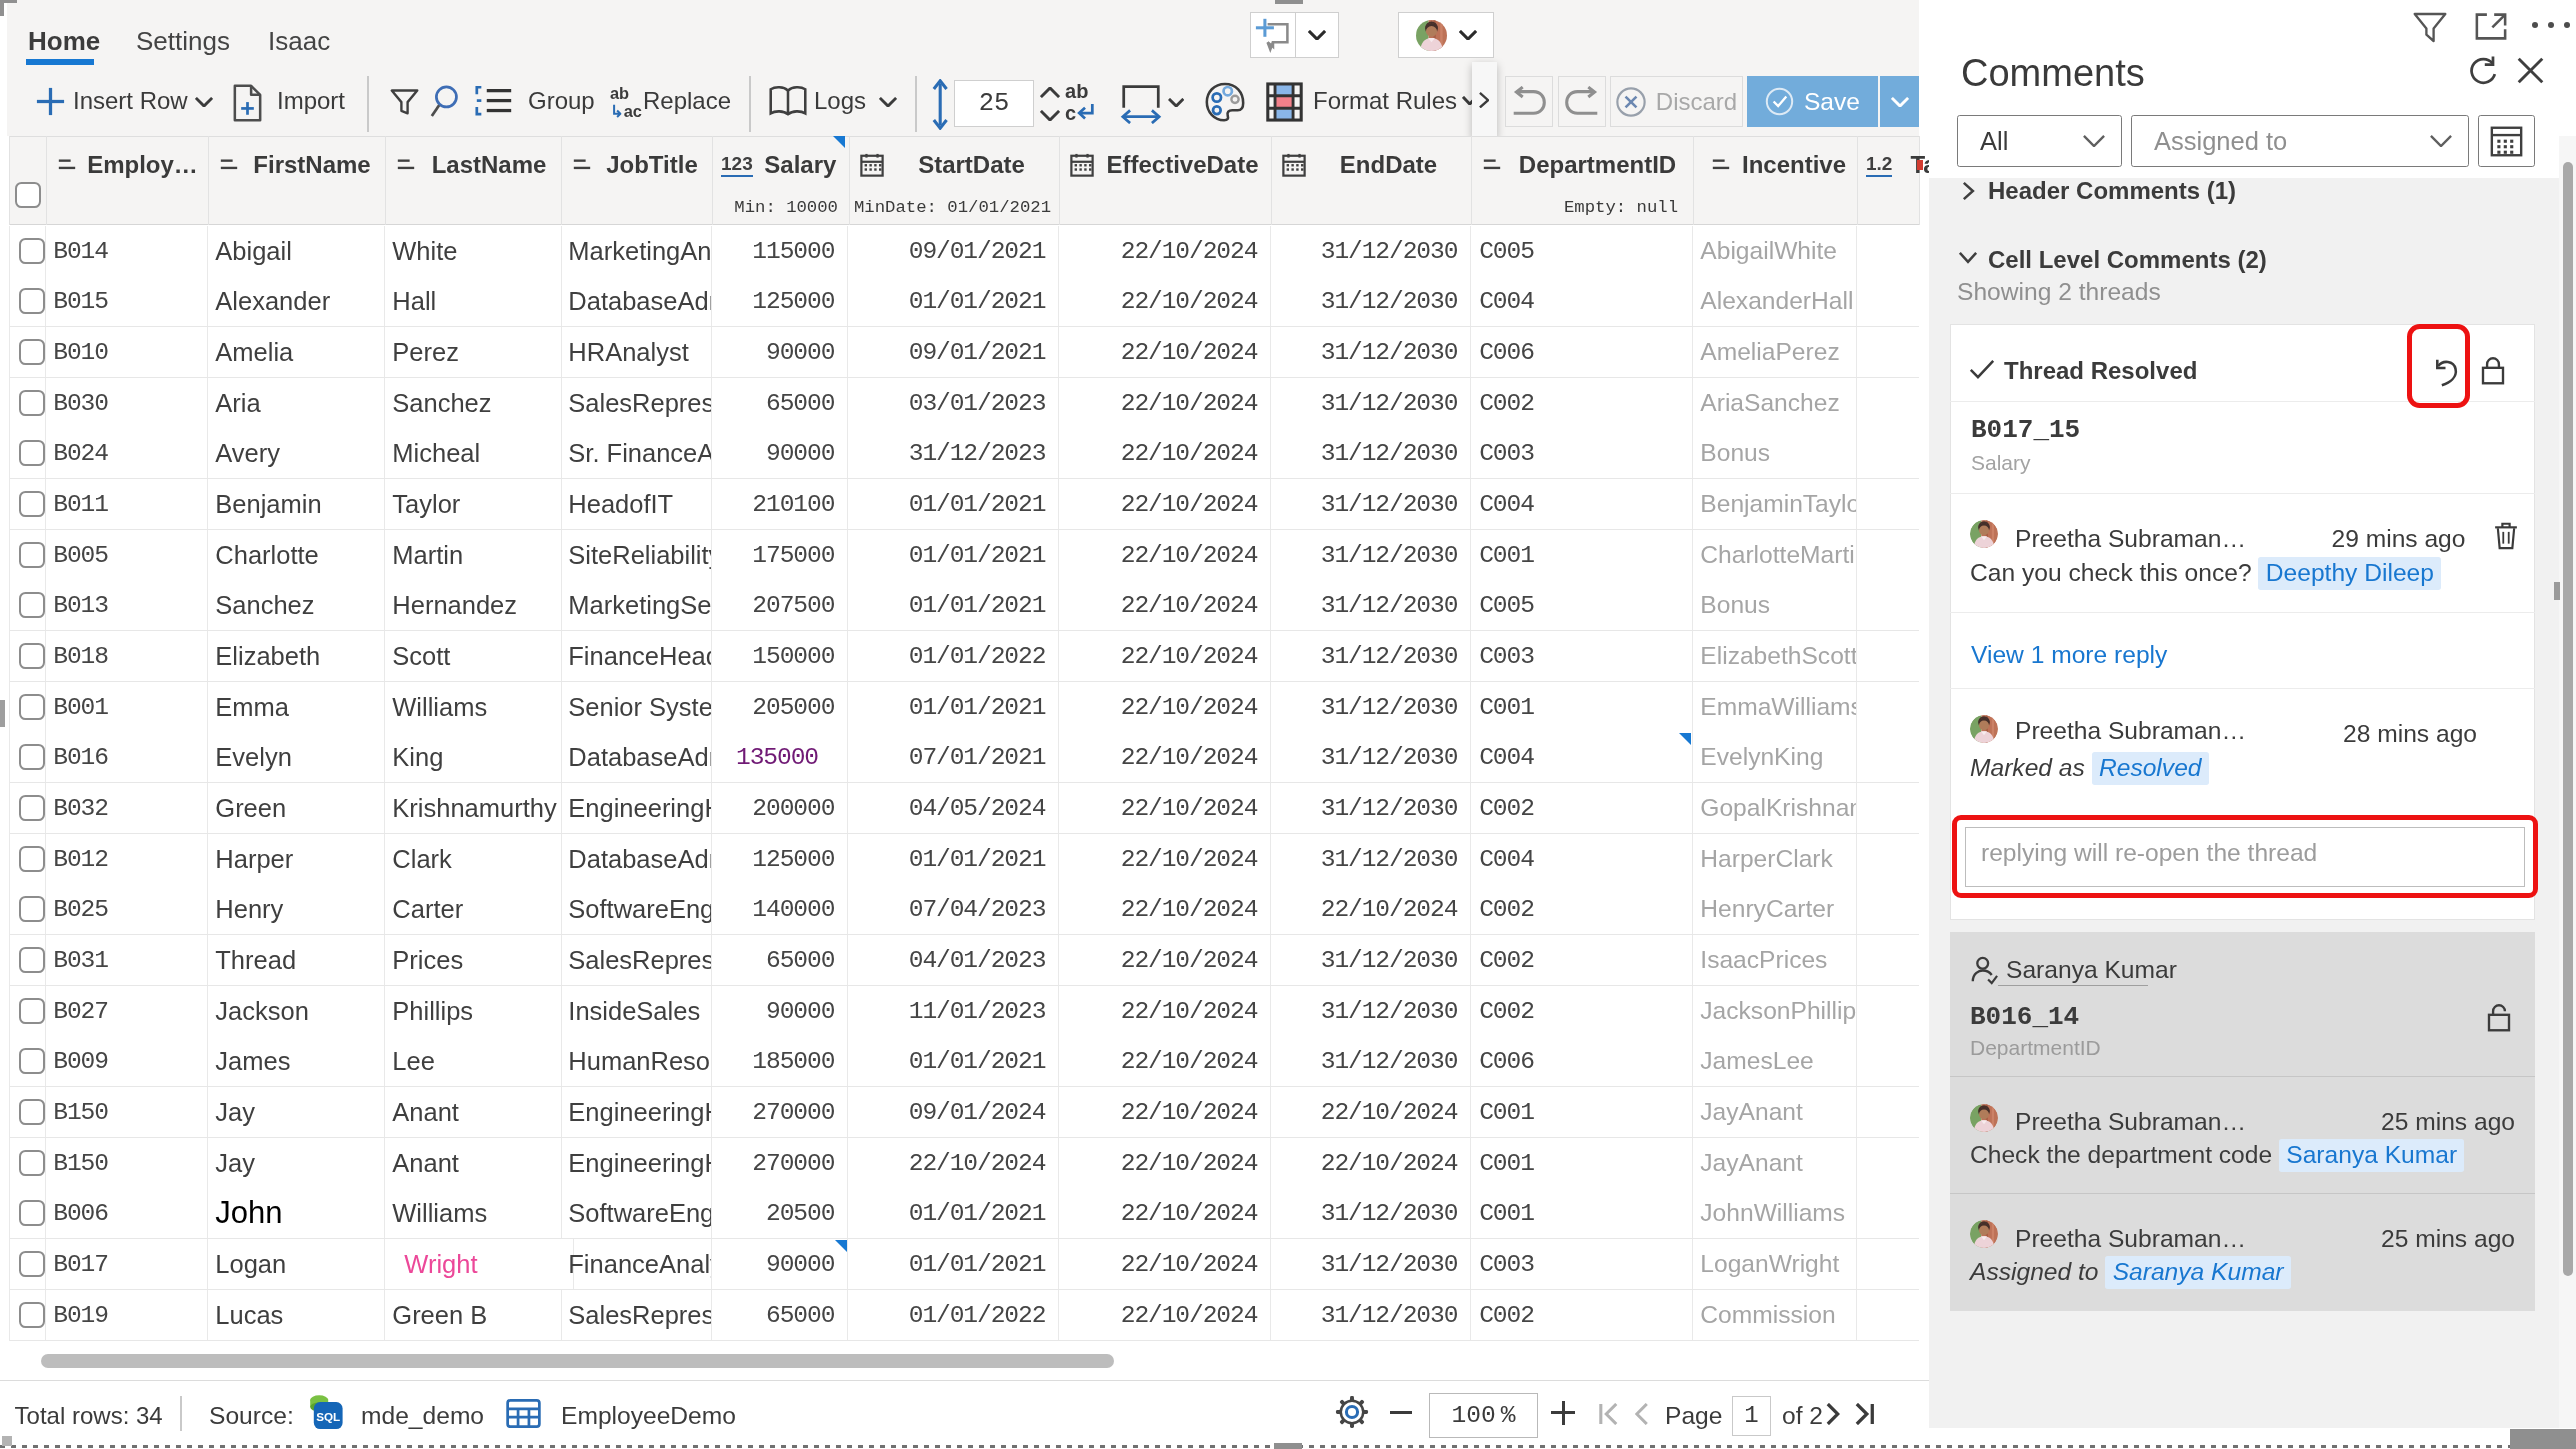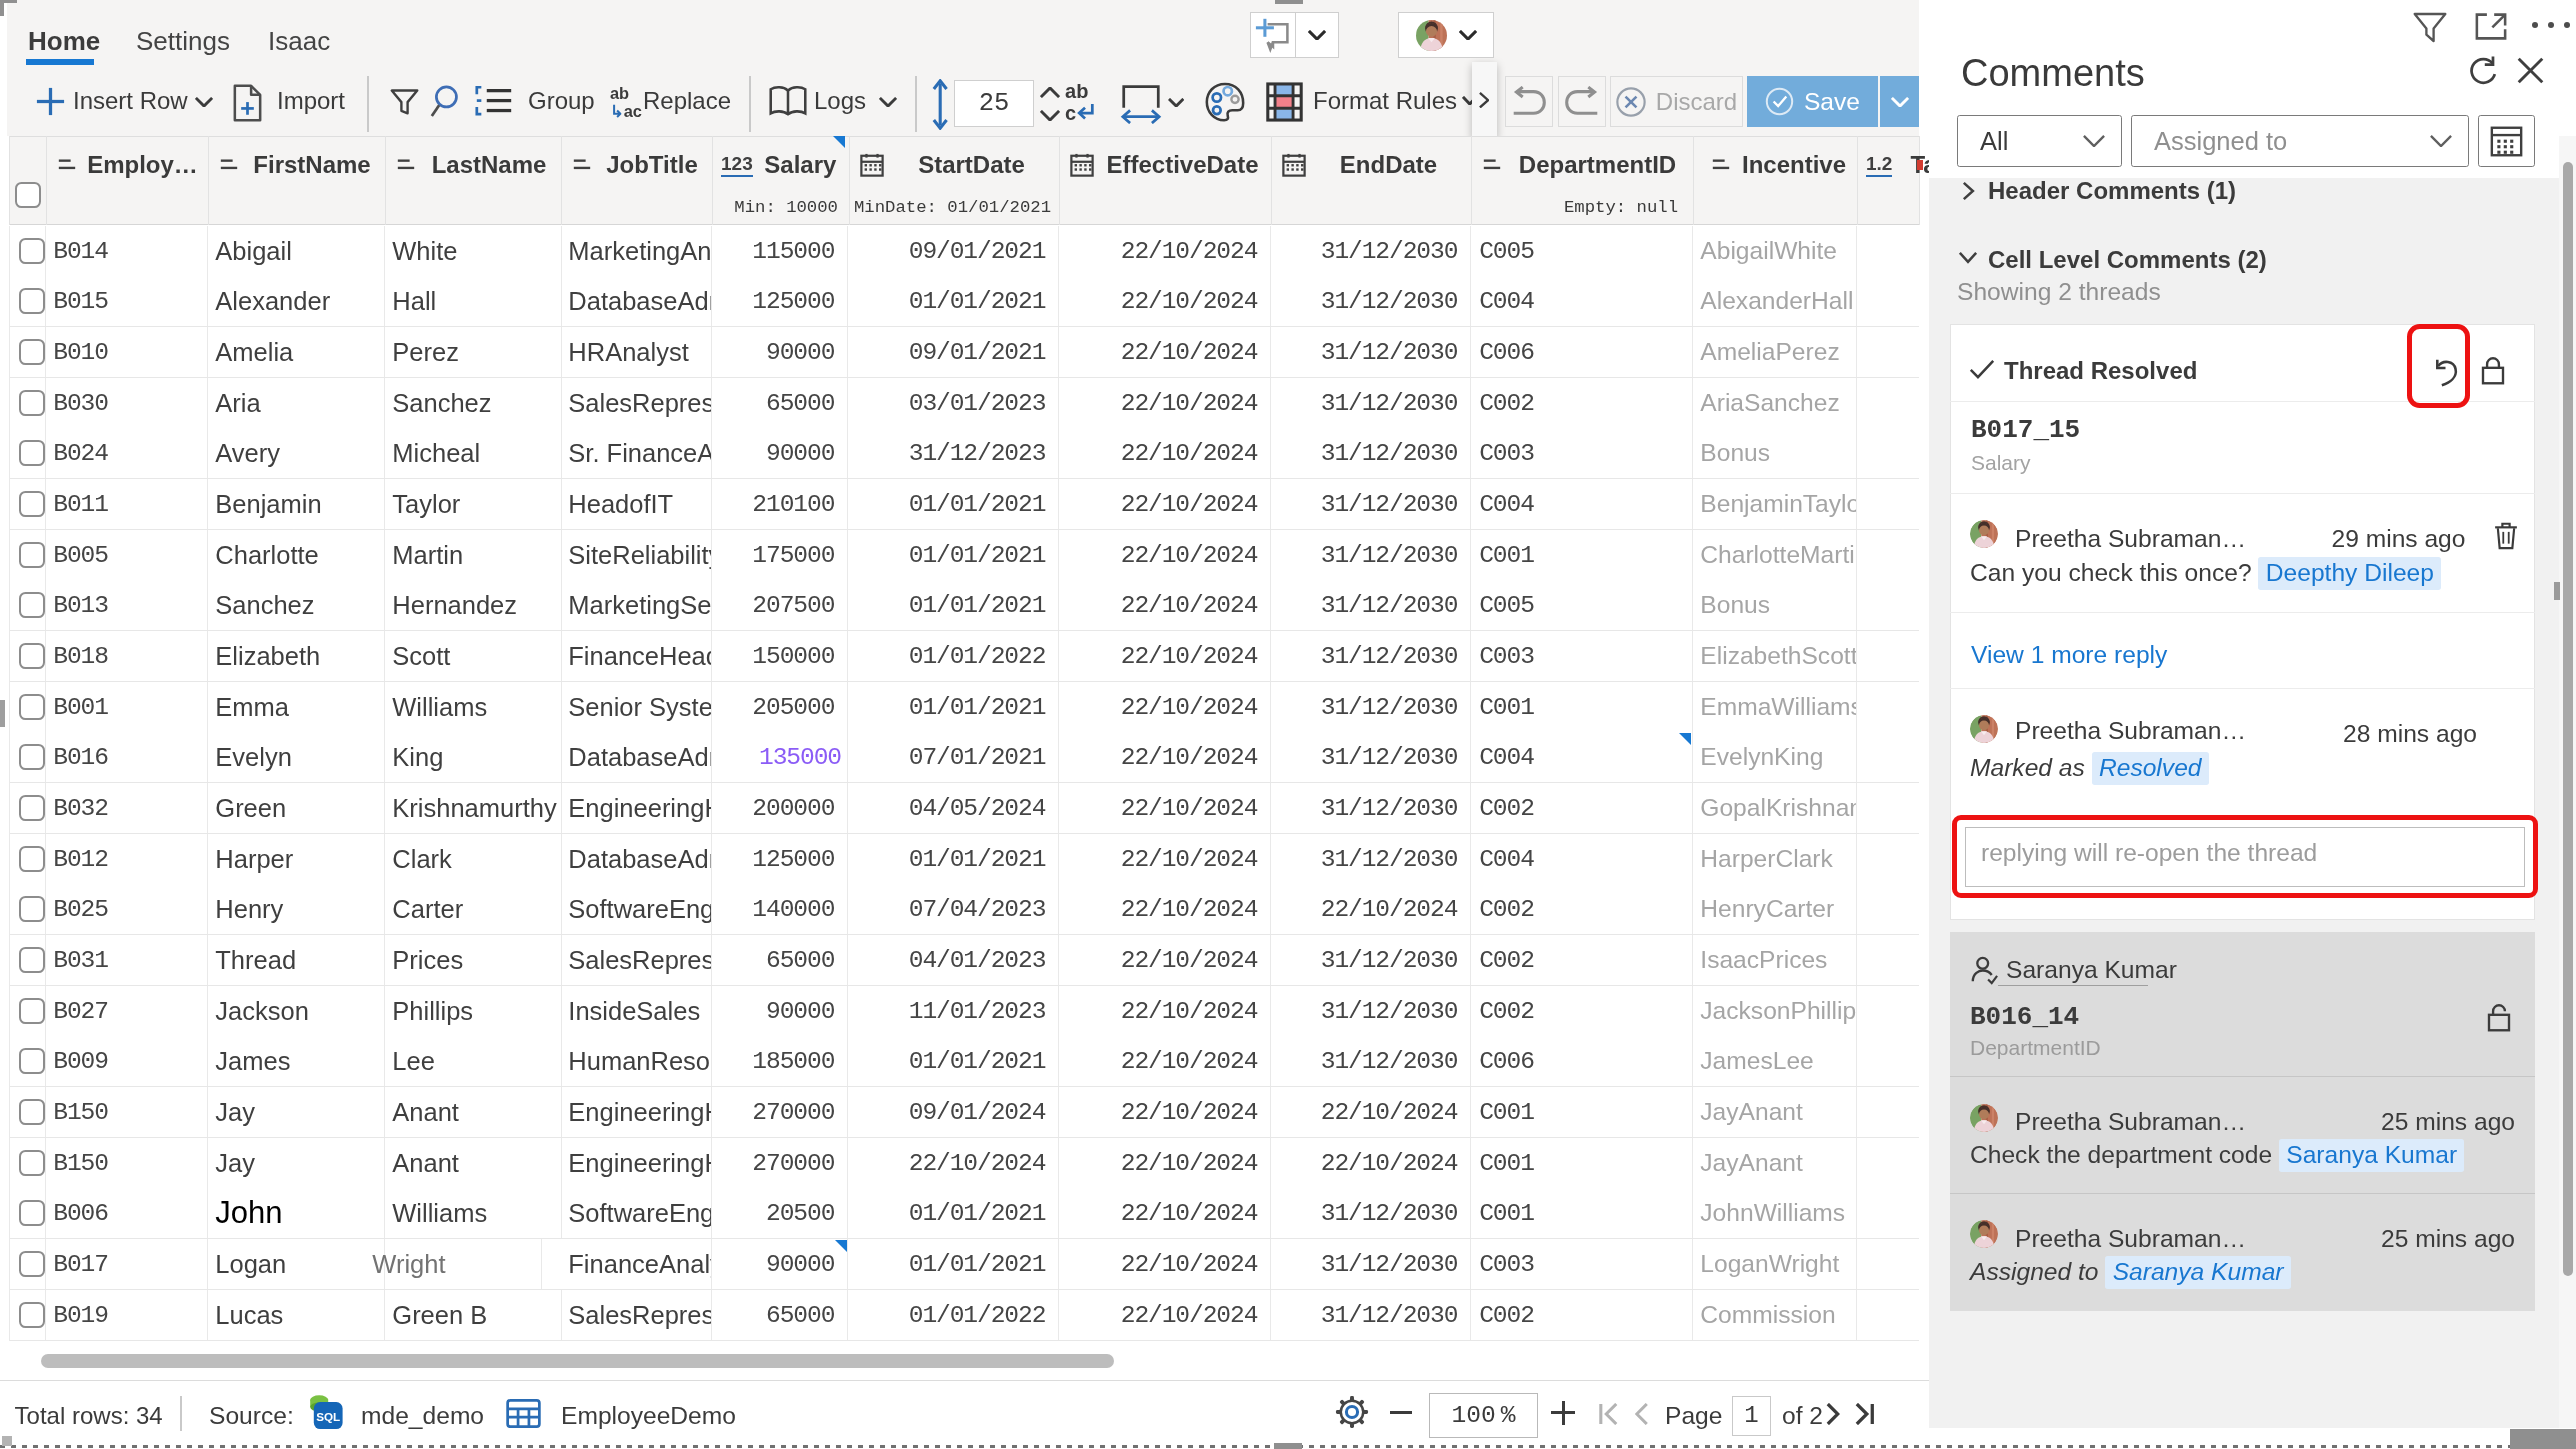--- a/index.html
+++ b/index.html
@@ -494,21 +494,21 @@
     <div class="cell" style="left:1684px;width:164px;padding-left:7.3px;font-size:24.6px;color:#a5a5a5">EmmaWilliams</div>
     <div class="cell" style="left:1848px;width:62px;border-right:none"></div>
     <div class="cbx" style="left:10px;top:12px"></div>
   </div>
 <div class="row" style="top:732px;height:51px">
     <div class="cell" style="left:0;width:37px"></div>
     <div class="cell mono" style="left:37px;width:162px;padding-left:7.3px;font-size:24.6px;letter-spacing:-1.1px;color:#454545">B016</div>
     <div class="cell" style="left:199px;width:177px;padding-left:7.3px;font-size:25.5px;color:#3f3f3f">Evelyn</div>
     <div class="cell" style="left:376px;width:177px;padding-left:7.3px;font-size:25.5px;color:#3f3f3f">King</div>
     <div class="cell" style="left:552px;width:151px;padding-left:7.3px;font-size:25.5px;color:#3f3f3f">DatabaseAdmin</div>
-    <div class="cell mono" style="left:703px;width:136px;padding-right:6px;font-size:24.6px;letter-spacing:-1.1px;color:#8b5cf6;justify-content:flex-end">135000</div>
+    <div class="cell mono" style="left:703px;width:136px;padding-right:29px;font-size:24.6px;letter-spacing:-1.1px;color:#701a75;justify-content:flex-end">135000</div>
     <div class="cell mono" style="left:840px;width:210px;padding-right:12.7px;font-size:24.6px;letter-spacing:-1.1px;color:#454545;justify-content:flex-end">07/01/2021</div>
     <div class="cell mono" style="left:1050px;width:212px;padding-right:12.7px;font-size:24.6px;letter-spacing:-1.1px;color:#454545;justify-content:flex-end">22/10/2024</div>
     <div class="cell mono" style="left:1262px;width:200px;padding-right:12.7px;font-size:24.6px;letter-spacing:-1.1px;color:#454545;justify-content:flex-end">31/12/2030</div>
     <div class="cell mono" style="left:1462px;width:222px;padding-left:8.2px;font-size:24.6px;letter-spacing:-1.1px;color:#454545">C004</div>
     <div class="cell" style="left:1684px;width:164px;padding-left:7.3px;font-size:24.6px;color:#a5a5a5">EvelynKing</div>
     <div class="cell" style="left:1848px;width:62px;border-right:none"></div>
     <div class="cbx" style="left:10px;top:12px"></div>
   </div>
 <div class="row" style="top:783px;height:51px">
     <div class="cell" style="left:0;width:37px"></div>
@@ -642,21 +642,21 @@
     <div class="cell mono" style="left:1262px;width:200px;padding-right:12.7px;font-size:24.6px;letter-spacing:-1.1px;color:#454545;justify-content:flex-end">31/12/2030</div>
     <div class="cell mono" style="left:1462px;width:222px;padding-left:8.2px;font-size:24.6px;letter-spacing:-1.1px;color:#454545">C001</div>
     <div class="cell" style="left:1684px;width:164px;padding-left:7.3px;font-size:24.6px;color:#a5a5a5">JohnWilliams</div>
     <div class="cell" style="left:1848px;width:62px;border-right:none"></div>
     <div class="cbx" style="left:10px;top:12px"></div>
   </div>
 <div class="row" style="top:1239px;height:51px">
     <div class="cell" style="left:0;width:37px"></div>
     <div class="cell mono" style="left:37px;width:162px;padding-left:7.3px;font-size:24.6px;letter-spacing:-1.1px;color:#454545">B017</div>
     <div class="cell" style="left:199px;width:177px;padding-left:7.3px;font-size:25.5px;color:#3f3f3f">Logan</div>
-    <div class="cell" style="left:356px;width:177px;padding-left:7.3px;font-size:25.5px;color:#737373">Wright</div>
+    <div class="cell" style="left:388px;width:177px;padding-left:7.3px;font-size:25.5px;color:#ec4899">Wright</div>
     <div class="cell" style="left:552px;width:151px;padding-left:7.3px;font-size:25.5px;color:#3f3f3f">FinanceAnalyst</div>
     <div class="cell mono" style="left:703px;width:136px;padding-right:12.7px;font-size:24.6px;letter-spacing:-1.1px;color:#454545;justify-content:flex-end">90000</div>
     <div class="cell mono" style="left:840px;width:210px;padding-right:12.7px;font-size:24.6px;letter-spacing:-1.1px;color:#454545;justify-content:flex-end">01/01/2021</div>
     <div class="cell mono" style="left:1050px;width:212px;padding-right:12.7px;font-size:24.6px;letter-spacing:-1.1px;color:#454545;justify-content:flex-end">22/10/2024</div>
     <div class="cell mono" style="left:1262px;width:200px;padding-right:12.7px;font-size:24.6px;letter-spacing:-1.1px;color:#454545;justify-content:flex-end">31/12/2030</div>
     <div class="cell mono" style="left:1462px;width:222px;padding-left:8.2px;font-size:24.6px;letter-spacing:-1.1px;color:#454545">C003</div>
     <div class="cell" style="left:1684px;width:164px;padding-left:7.3px;font-size:24.6px;color:#a5a5a5">LoganWright</div>
     <div class="cell" style="left:1848px;width:62px;border-right:none"></div>
     <div class="cbx" style="left:10px;top:12px"></div>
   </div>

